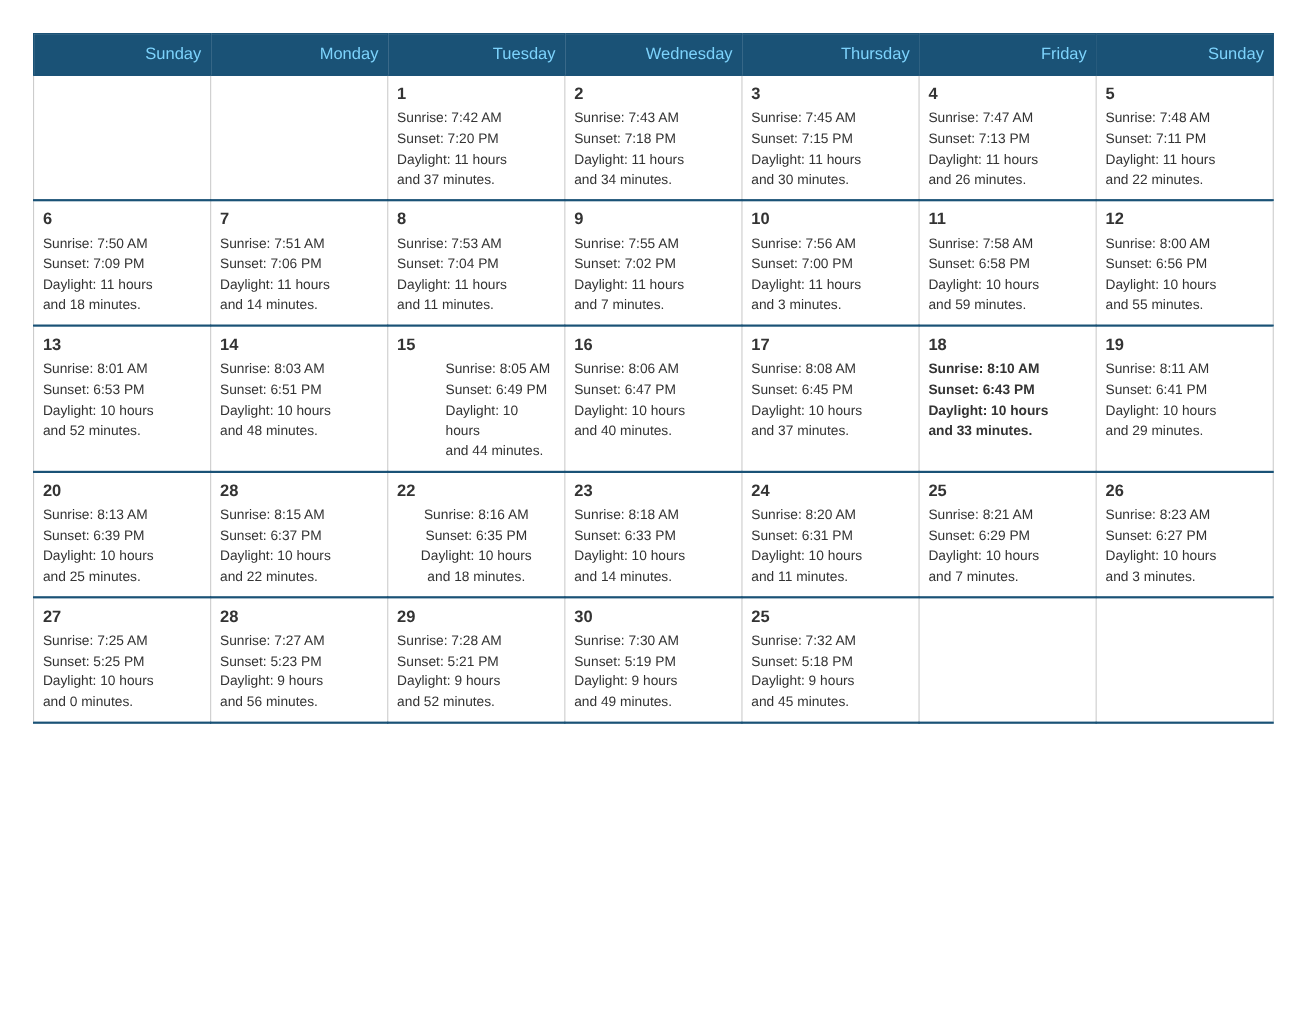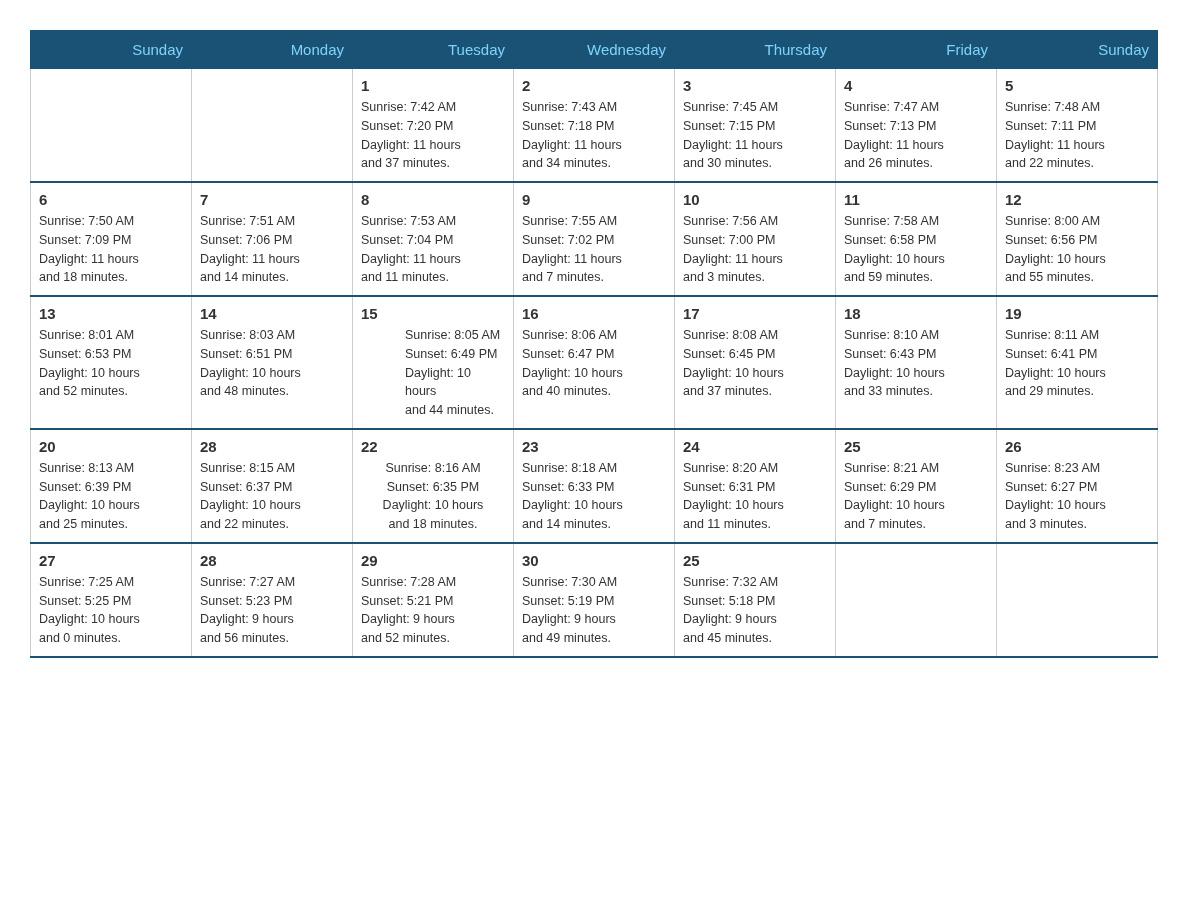--- a/index.html
+++ b/index.html
@@ -238,21 +238,21 @@
         </td>
         <td>
           <span class="day-number">17</span>
           <div class="day-info" style="white-space: pre-line;">Sunrise: 8:08 AM
 Sunset: 6:45 PM
 Daylight: 10 hours
 and 37 minutes.</div>
         </td>
         <td>
           <span class="day-number">18</span>
-          <div class="day-info" style="white-space: pre-line;">Sunrise: 8:10 AM
+          <div class="day-info" style="white-space: pre-line; font-weight: bold;">Sunrise: 8:10 AM
 Sunset: 6:43 PM
 Daylight: 10 hours
 and 33 minutes.</div>
         </td>
         <td>
           <span class="day-number">19</span>
           <div class="day-info" style="white-space: pre-line;">Sunrise: 8:11 AM
 Sunset: 6:41 PM
 Daylight: 10 hours
 and 29 minutes.</div>

